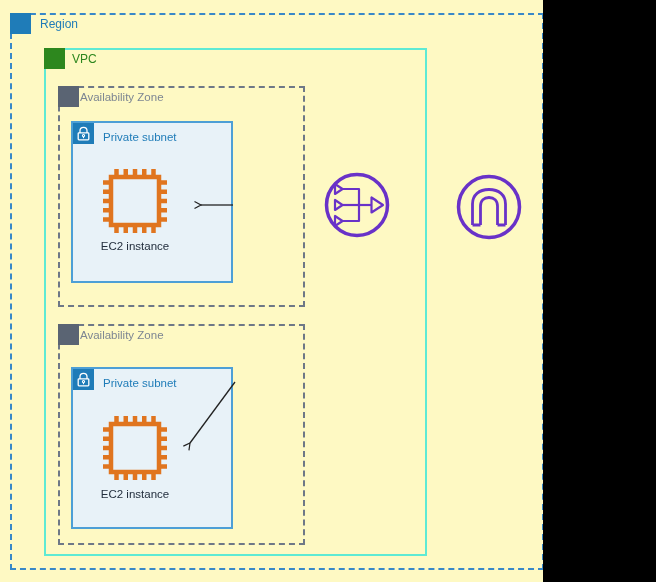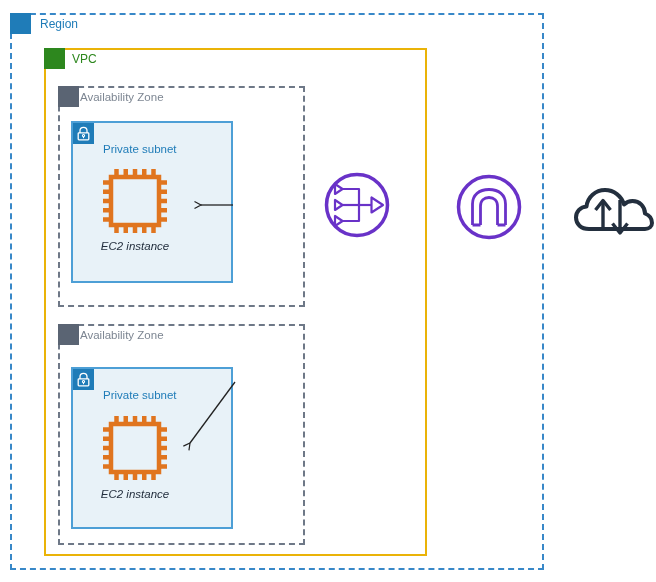--- a/index.html
+++ b/index.html
@@ -1,42 +1,42 @@
 <!DOCTYPE html>
 <html><head>
 <meta charset="utf-8">
 <style>
   html,body{margin:0;padding:0;background:#000;}
   .canvas{
-    position:relative;width:656px;height:582px;background:#ffffff;
+    position:relative;width:543px;height:582px;background:#fef9c3;
     font-family:"Liberation Sans", sans-serif;overflow:hidden;
   }
   .box{position:absolute;box-sizing:border-box;}
   .region{left:10px;top:13px;width:534px;height:557px;border:2px dashed #3888C8;}
-  .vpc{left:42px;top:46px;width:383px;height:508px;border:2px solid #eab308;}
+  .vpc{left:42px;top:46px;width:383px;height:508px;border:2px solid #5eead4;}
   .az{left:58px;width:247px;height:221px;border:2px dashed #6E7887;}
   .az1{top:86px;}
   .az2{top:324px;}
   .subnet{left:71px;width:162px;height:162px;background:#E8F2F8;border:2px solid #4D9FD6;}
   .subnet1{top:121px;}
   .subnet2{top:367px;}
   .corner-icon{position:absolute;width:21px;height:21px;}
   .region .corner-icon{left:-2px;top:-2px;background:#1F7CB8;}
   .vpc .corner-icon{left:-2px;top:-2px;background:#2D871E;}
   .az .corner-icon{left:-2px;top:-2px;background:#5A6473;}
   .subnet .corner-icon{left:0;top:0;background:#1F7CB8;}
   .box-label{position:absolute;top:-1px;height:21px;line-height:21px;font-size:12px;white-space:nowrap;}
   .region .box-label{left:28px;color:#1F7CB8;}
   .vpc .box-label{left:26px;color:#2D871E;}
   .az .box-label{left:20px;color:#7D8692;font-size:11.5px;}
-  .subnet .box-label{left:30px;top:16px;color:#1F7CB8;font-size:11.5px;}
+  .subnet .box-label{left:30px;top:4px;color:#1F7CB8;font-size:11.5px;}
   .icon-abs{position:absolute;}
   .ec2-icon-1{left:102px;top:168px;}
   .ec2-icon-2{left:102px;top:415px;}
-  .ec2-label{position:absolute;left:71px;width:128px;text-align:center;font-size:11.5px;color:#232F3E;font-style:italic;}
+  .ec2-label{position:absolute;left:71px;width:128px;text-align:center;font-size:11.5px;color:#232F3E;}
   .ec2-label-1{top:240px;}
   .ec2-label-2{top:488px;}
   .lb-icon{left:323px;top:171px;}
   .igw-icon{left:455px;top:173px;}
   .cloud-icon{left:573px;top:182px;}
   .arrows{position:absolute;left:0;top:0;pointer-events:none;}
 </style>
 </head>
 <body>
 

